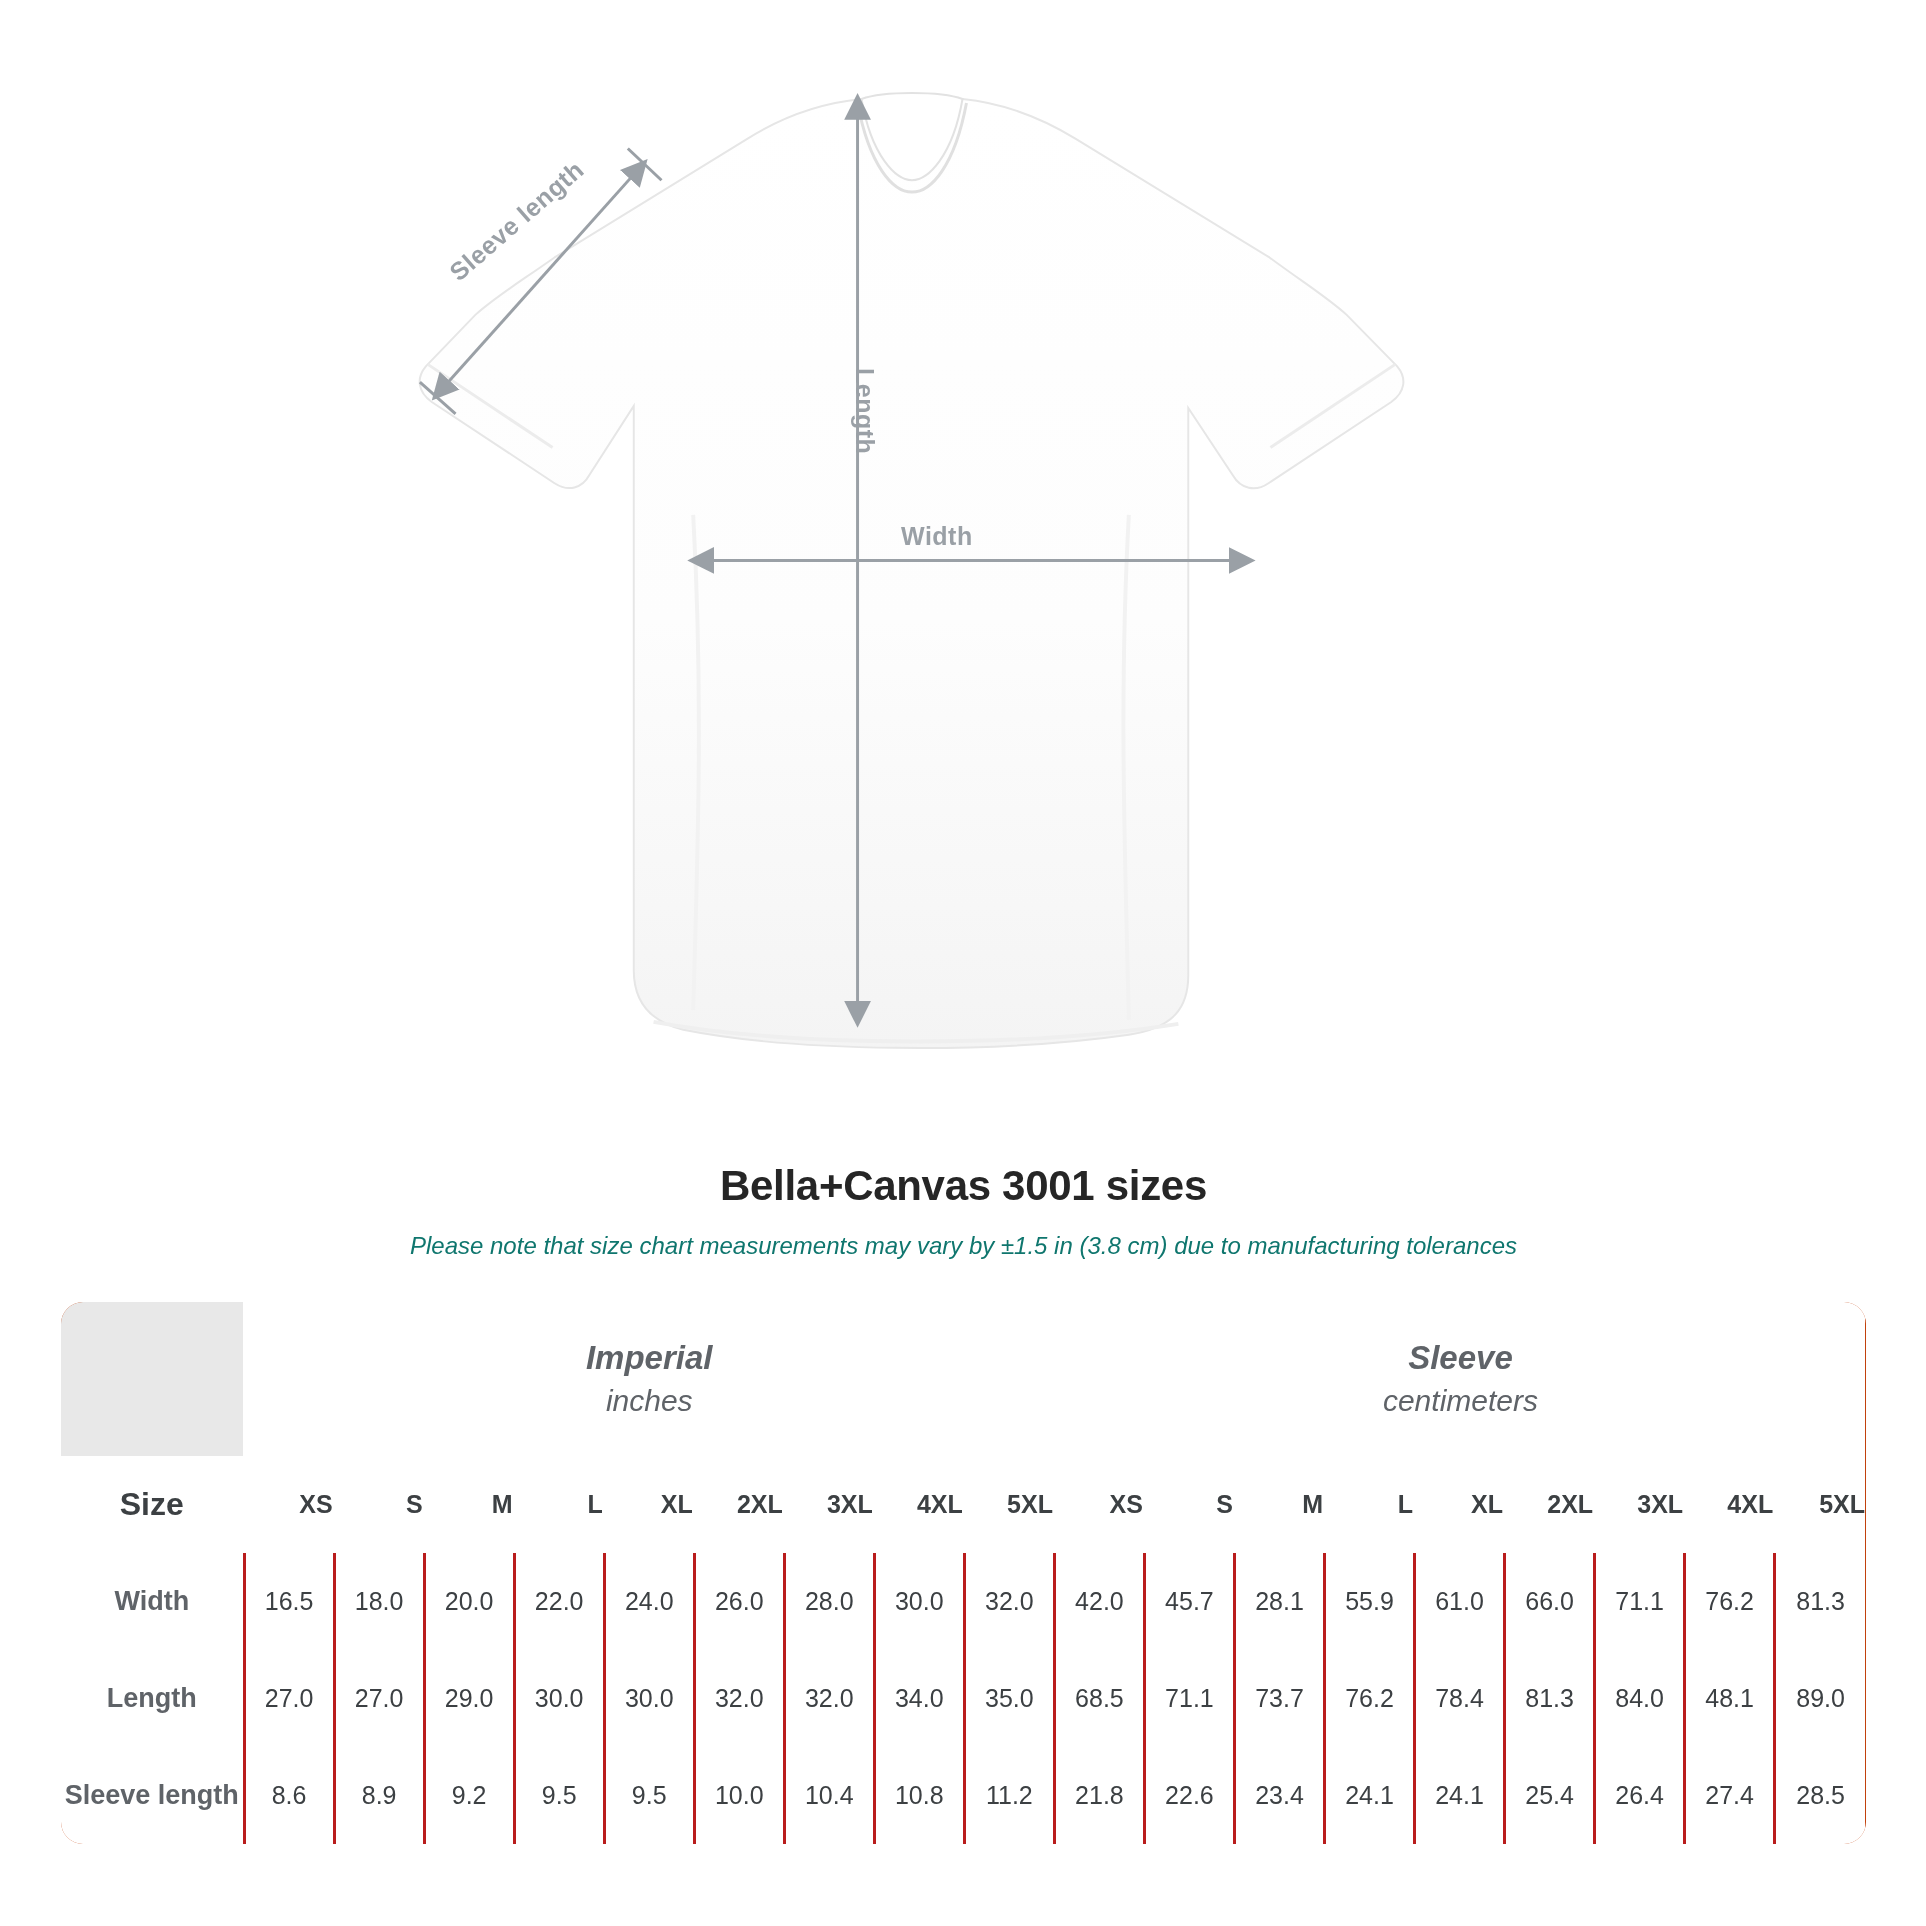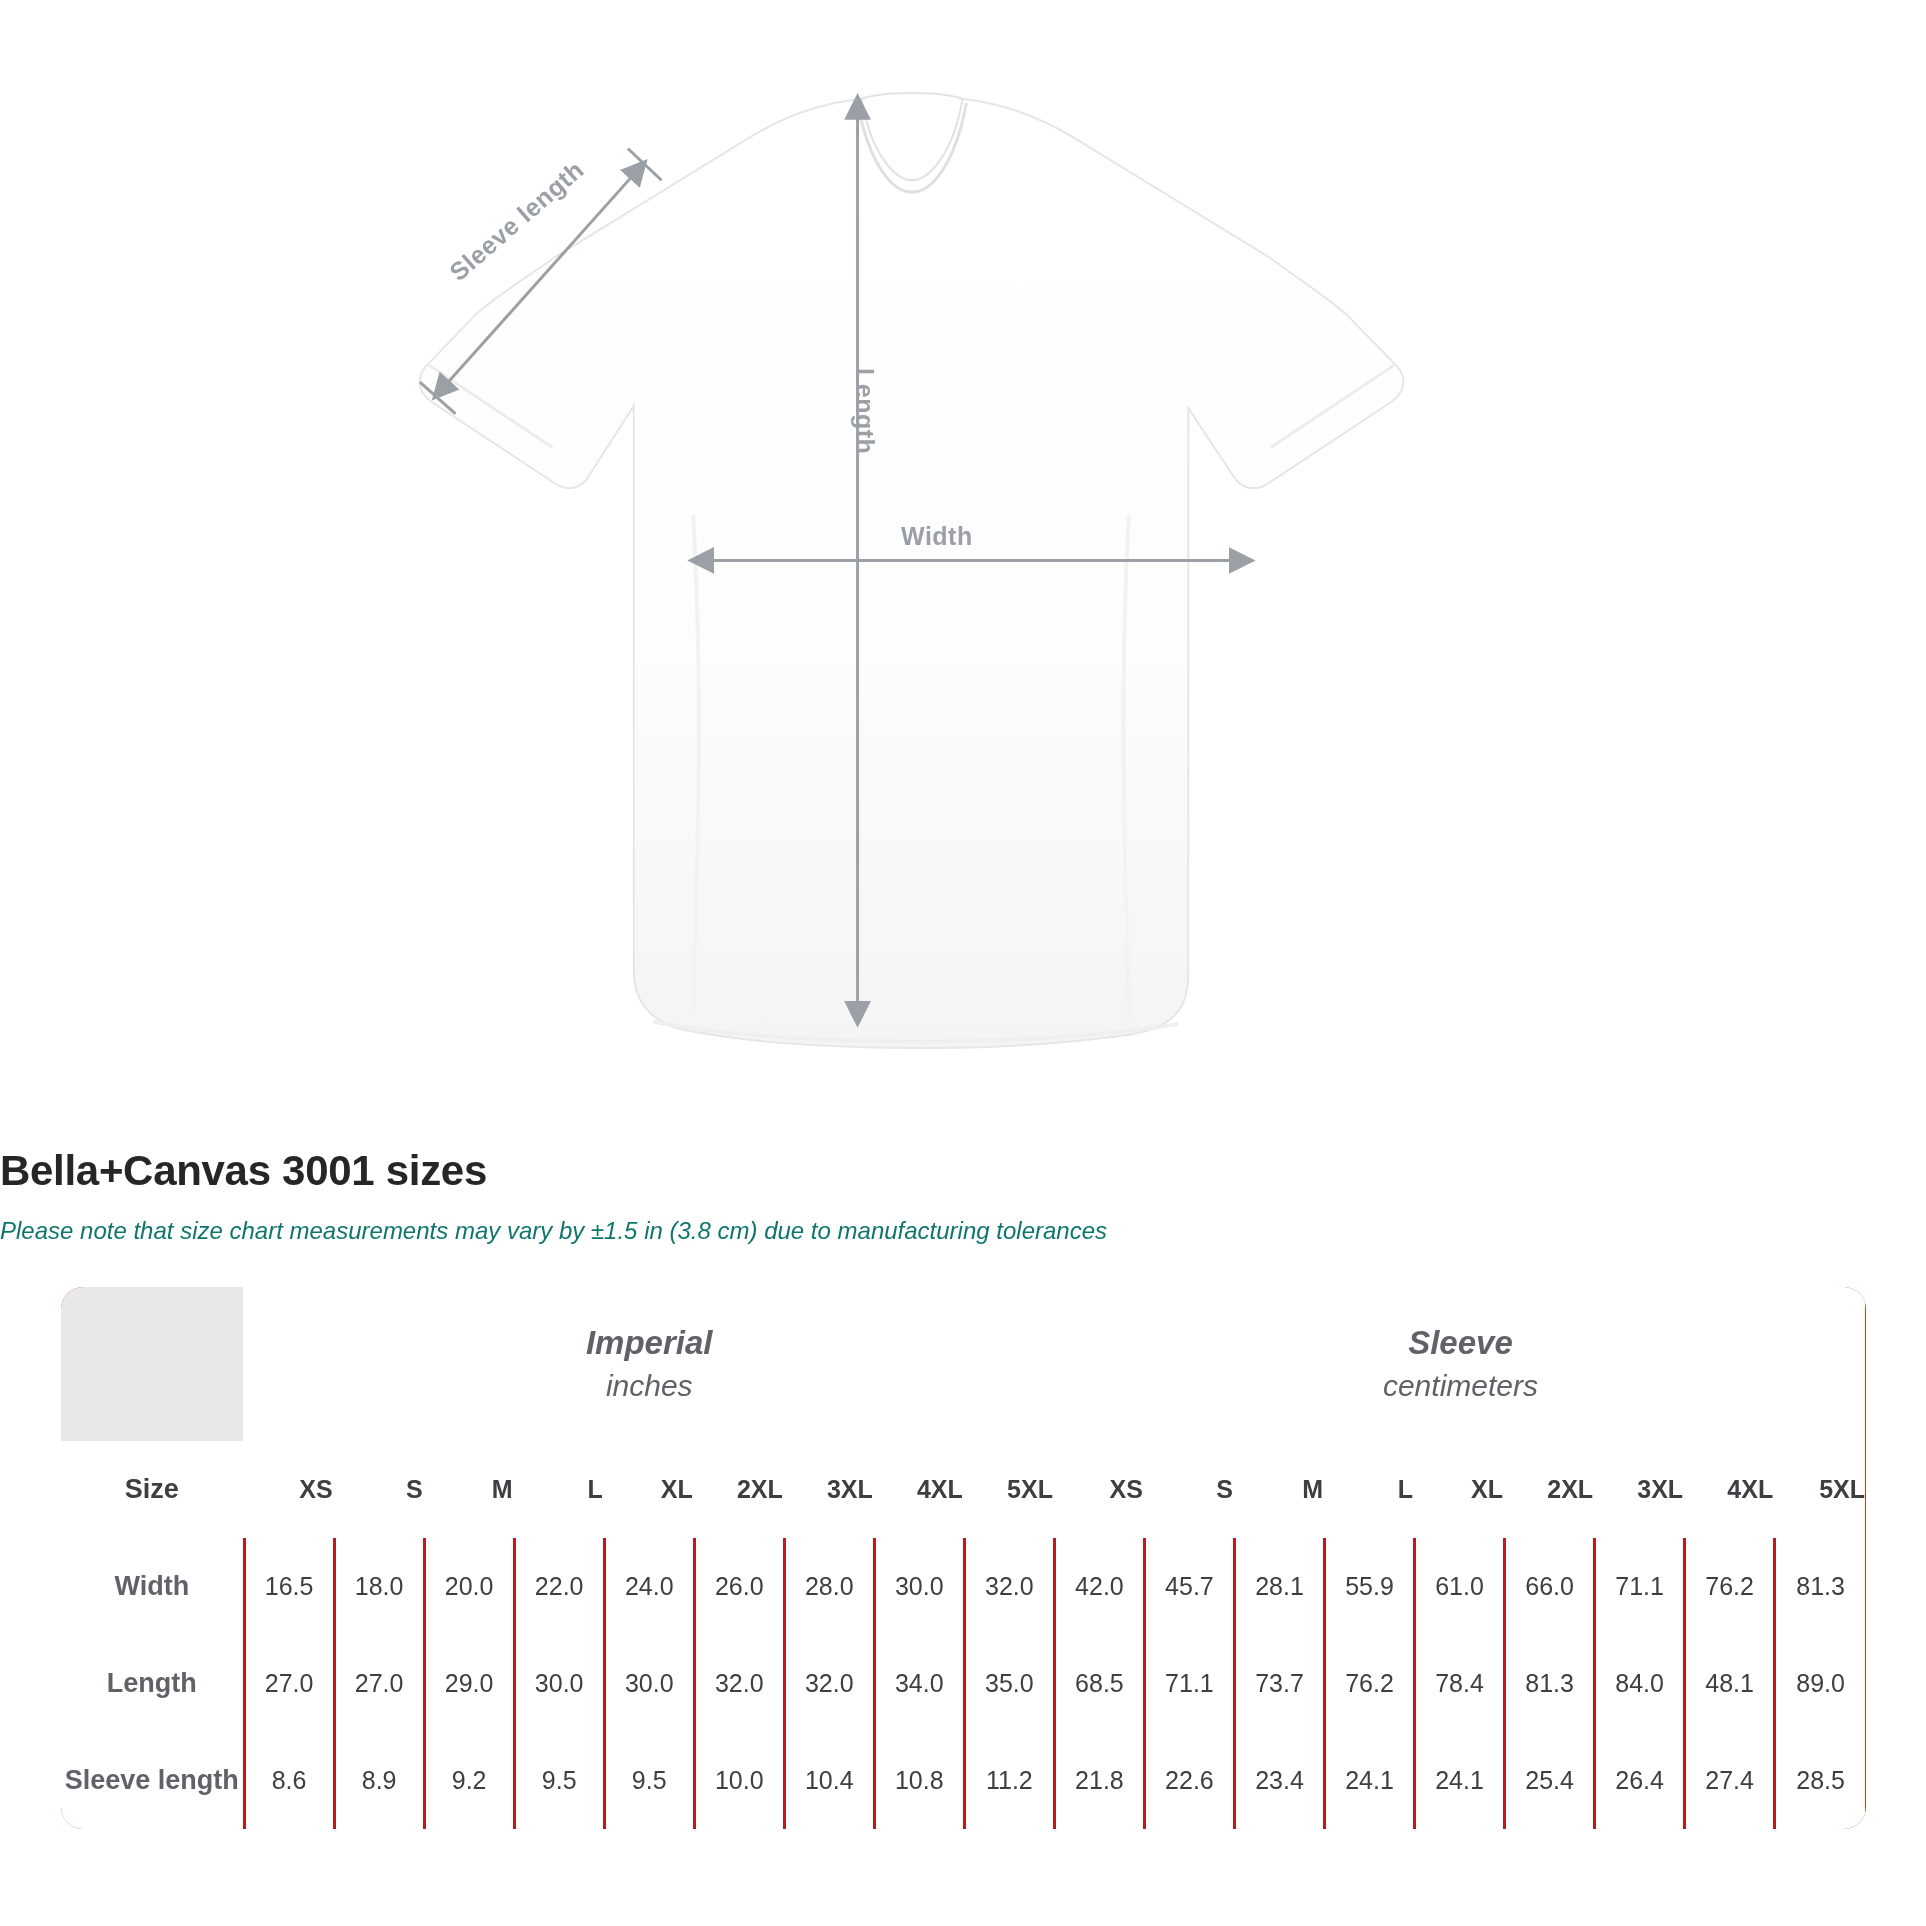--- a/index.html
+++ b/index.html
@@ -53,22 +53,22 @@
     transform: rotate(90deg);
     transform-origin: left top;
   }
   #label-width {
     left: 901px;
     top: 522px;
   }
 
   
   .title-block {
-    text-align: left;
-    margin-top: 38px;
+    text-align: center;
+    margin-top: 53px;
   }
   .chart-title {
     font-size: 42px;
     font-weight: bold;
     color: #262626;
     margin: 0 0 22px 0;
     letter-spacing: -0.3px;
   }
   .chart-note {
     font-size: 24px;
@@ -123,21 +123,21 @@
   }
 
   .head-row td {
     height: 97px;
     font-weight: bold;
     color: #5f6368;
     font-size: 26px;
     background: #ffffff;
   }
   .head-row td.rowlabel {
-    font-size: 27px;
+    font-size: 32px;
   }
 
   .data-row td {
     height: 97px;
     font-size: 26px;
     color: #3c4043;
   }
   .data-row td.rowlabel {
     font-weight: bold;
     color: #5f6368;

